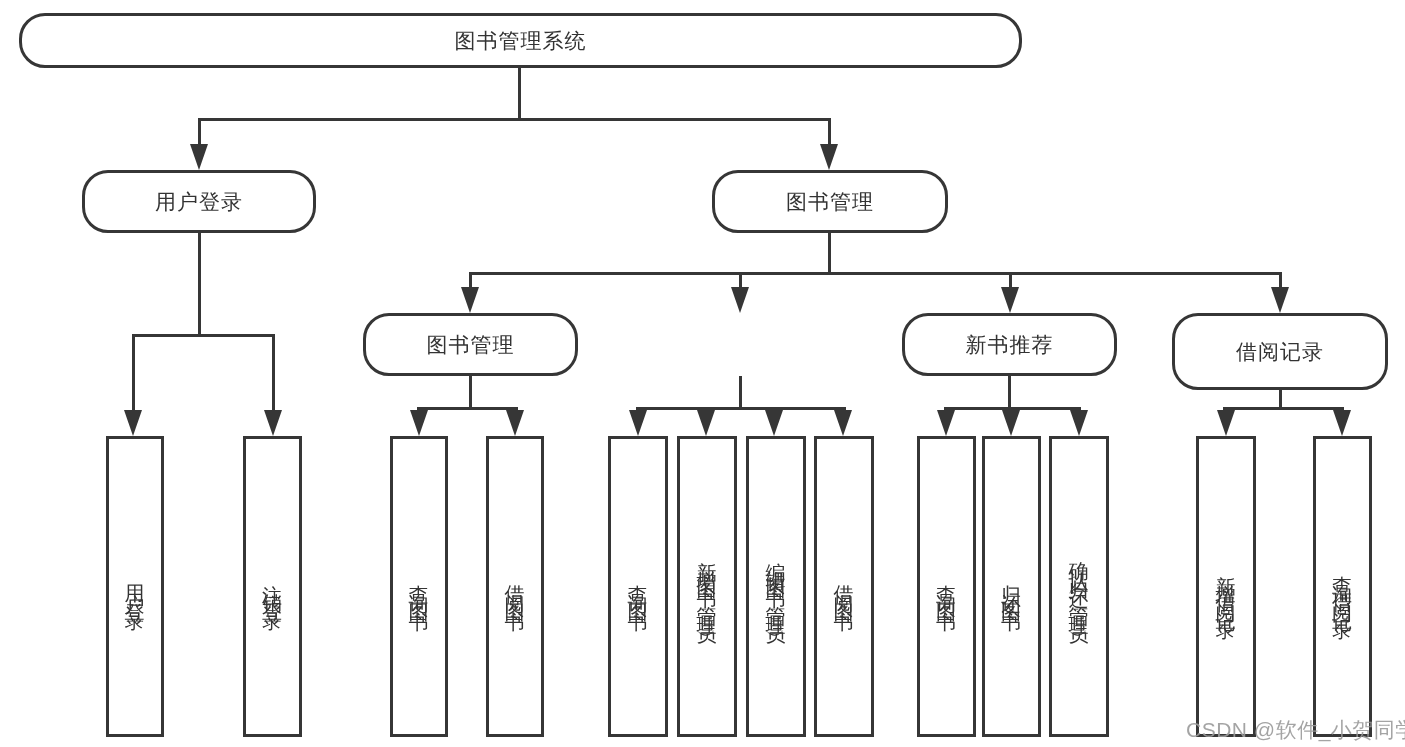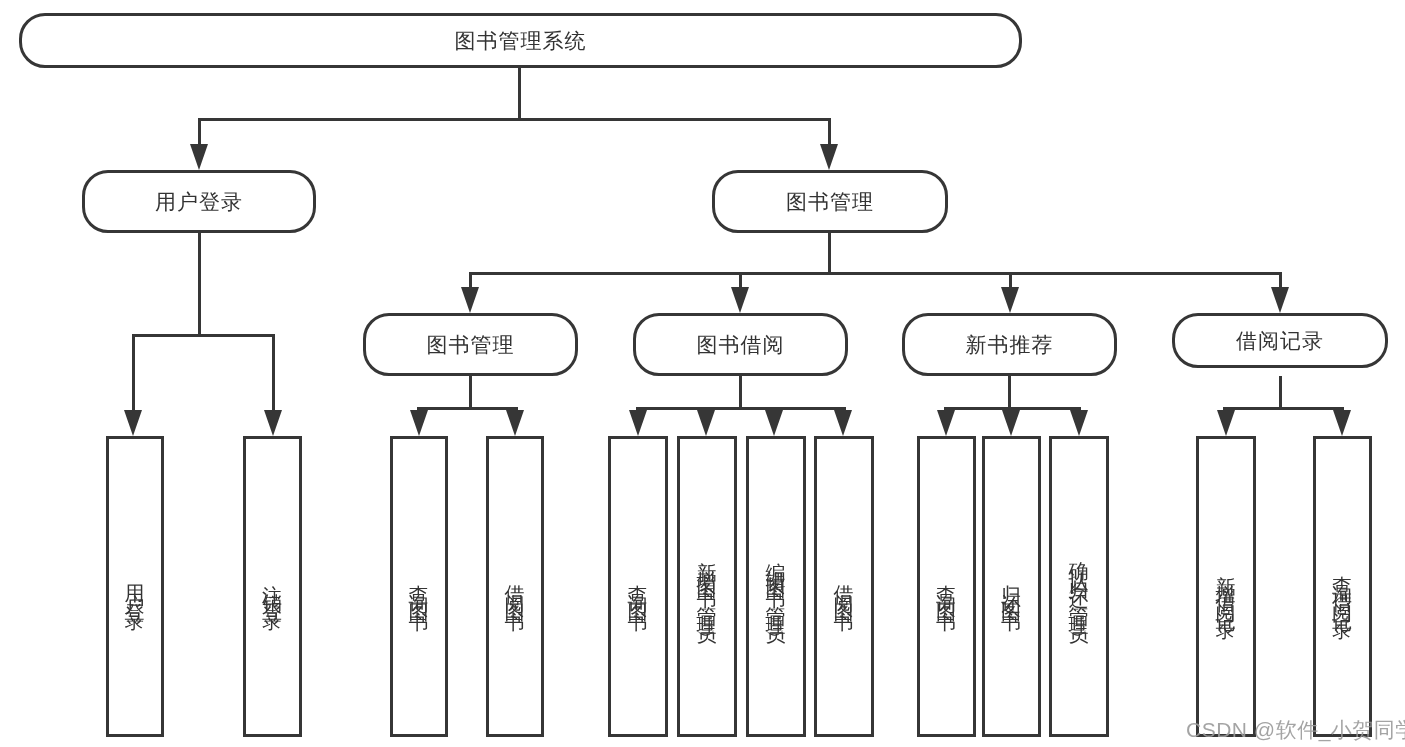--- a/index.html
+++ b/index.html
@@ -70,27 +70,24 @@
   <div class="line" style="left:1009px;top:274px;width:3px;height:15px;"></div>
   <div class="line" style="left:1279px;top:274px;width:3px;height:15px;"></div>
   <div class="arrow" style="left:461px;top:287px;"></div>
   <div class="arrow" style="left:731px;top:287px;"></div>
   <div class="arrow" style="left:1001px;top:287px;"></div>
   <div class="arrow" style="left:1271px;top:287px;"></div>
 
   <div class="box hbox" style="left:363px;top:313px;width:215px;height:63px;">
     <span class="label">图书管理</span>
   </div>
-  <div class="box hbox" style="left:633px;top:313px;width:215px;height:63px;">
-    <span class="label">图书借阅</span>
-  </div>
   <div class="box hbox" style="left:902px;top:313px;width:215px;height:63px;">
     <span class="label">新书推荐</span>
   </div>
-  <div class="box hbox" style="left:1172px;top:313px;width:216px;height:55px;">
+  <div class="box hbox" style="left:1172px;top:313px;width:216px;height:77px;">
     <span class="label">借阅记录</span>
   </div>
 
   <div class="line" style="left:469px;top:376px;width:3px;height:33px;"></div>
   <div class="line" style="left:417px;top:407px;width:101px;height:3px;"></div>
   <div class="arrow" style="left:410px;top:410px;"></div>
   <div class="arrow" style="left:506px;top:410px;"></div>
 
   <div class="line" style="left:739px;top:376px;width:3px;height:33px;"></div>
   <div class="line" style="left:636px;top:407px;width:210px;height:3px;"></div>

